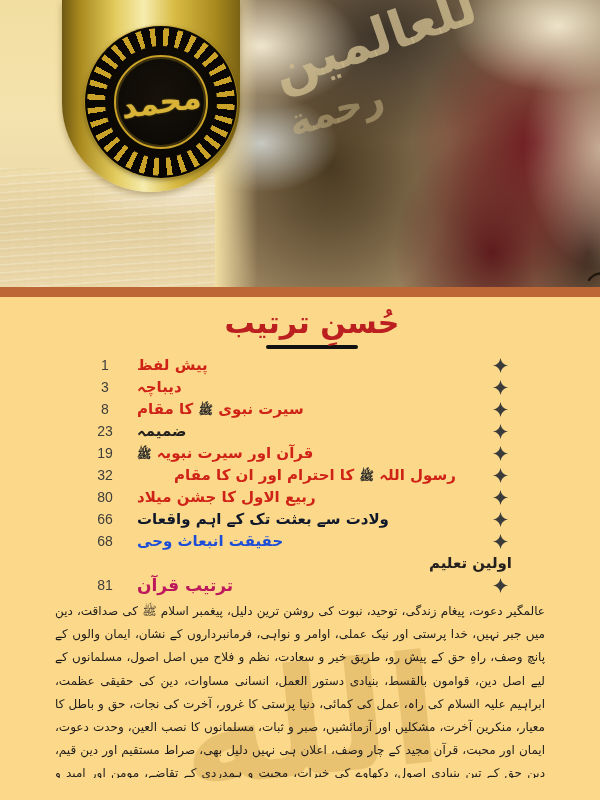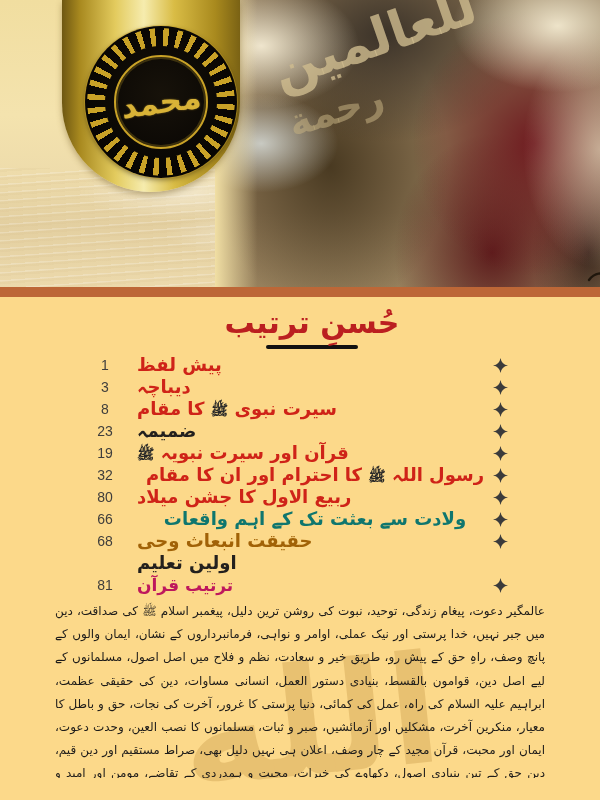--- a/index.html
+++ b/index.html
@@ -62,21 +62,21 @@
   
   .contents{position:relative;width:600px;height:503px;}
   .heading-wrap{padding-top:7px;text-align:center;transform:translateX(12px);}
   .page-title{font-size:30px;font-weight:bold;line-height:38px;direction:rtl;}
   .title-underline{width:92px;height:4px;border-radius:2px;margin:3px auto 0;}
   .toc-list{margin-top:5px;}
   .toc-row{height:22px;display:flex;align-items:center;flex-direction:row;
     padding-left:85px;padding-right:92px;}
   .toc-page{width:40px;text-align:center;font-family:"Liberation Sans",sans-serif;
     font-size:14px;color:#3f3e3c;}
-  .toc-title{flex:1;direction:rtl;text-align:left;font-size:18px;font-weight:bold;
+  .toc-title{flex:1;direction:rtl;text-align:left;font-size:15px;font-weight:bold;
     white-space:nowrap;padding-left:12px;line-height:22px;}
   .toc-row.indent{padding-right:73px;}
   .toc-row.big .toc-title{font-size:17px;}
   .honorific{color:#262626;font-size:.8em;}
   .star{width:15px;height:15px;flex:0 0 15px;}
   .paragraph{position:relative;z-index:1;margin:4px 55px 0;height:178px;overflow:hidden;
     direction:rtl;text-align:justify;font-size:12px;line-height:23.2px;color:#1e1c1a;}
   .watermark{position:absolute;left:150px;top:340px;width:320px;height:170px;z-index:0;
     display:flex;align-items:center;justify-content:center;
     font-size:150px;font-weight:bold;color:#c08f3f;opacity:.32;transform:rotate(-6deg);}
@@ -173,37 +173,37 @@
   <div class="toc-row">
     <div class="toc-page">80</div>
     <div class="toc-title" style="color: rgb(207, 35, 24);">ربیع الاول کا جشن میلاد</div>
     <svg class="star" viewBox="0 0 24 24" style="fill: rgb(59, 59, 59);">
       <path d="M12 0 Q13.6 10.4 24 12 Q13.6 13.6 12 24 Q10.4 13.6 0 12 Q10.4 10.4 12 0 Z"></path>
     </svg>
   </div>
 
   <div class="toc-row">
     <div class="toc-page">66</div>
-    <div class="toc-title" style="color: #0f766e; text-align: center;">ولادت سے بعثت تک کے اہم واقعات</div>
+    <div class="toc-title" style="color: #0f172a;">ولادت سے بعثت تک کے اہم واقعات</div>
     <svg class="star" viewBox="0 0 24 24" style="fill: rgb(59, 59, 59);">
       <path d="M12 0 Q13.6 10.4 24 12 Q13.6 13.6 12 24 Q10.4 13.6 0 12 Q10.4 10.4 12 0 Z"></path>
     </svg>
   </div>
 
   <div class="toc-row">
     <div class="toc-page">68</div>
-    <div class="toc-title" style="color: #a16207;">حقیقت انبعاث وحی</div>
+    <div class="toc-title" style="color: #1d4ed8;">حقیقت انبعاث وحی</div>
     <svg class="star" viewBox="0 0 24 24" style="fill: rgb(59, 59, 59);">
       <path d="M12 0 Q13.6 10.4 24 12 Q13.6 13.6 12 24 Q10.4 13.6 0 12 Q10.4 10.4 12 0 Z"></path>
     </svg>
   </div>
 
   <div class="toc-row indent">
     <div class="toc-page"></div>
-    <div class="toc-title" style="color: rgb(35, 32, 29);">اولین تعلیم</div>
+    <div class="toc-title" style="color: rgb(35, 32, 29); text-align: right;">اولین تعلیم</div>
     <svg class="star" viewBox="0 0 24 24" style="fill: rgb(59, 59, 59); visibility: hidden;">
       <path d="M12 0 Q13.6 10.4 24 12 Q13.6 13.6 12 24 Q10.4 13.6 0 12 Q10.4 10.4 12 0 Z"></path>
     </svg>
   </div>
 
   <div class="toc-row big">
     <div class="toc-page">81</div>
     <div class="toc-title" style="color: #be185d;">ترتیب قرآن</div>
     <svg class="star" viewBox="0 0 24 24" style="fill: rgb(59, 59, 59);">
       <path d="M12 0 Q13.6 10.4 24 12 Q13.6 13.6 12 24 Q10.4 13.6 0 12 Q10.4 10.4 12 0 Z"></path>

